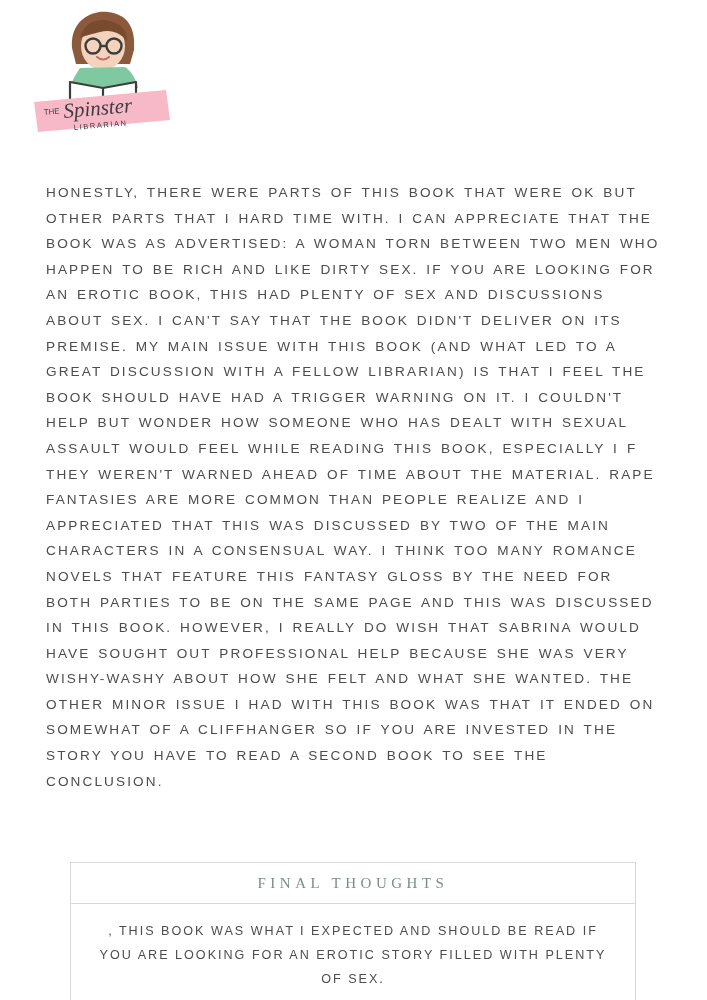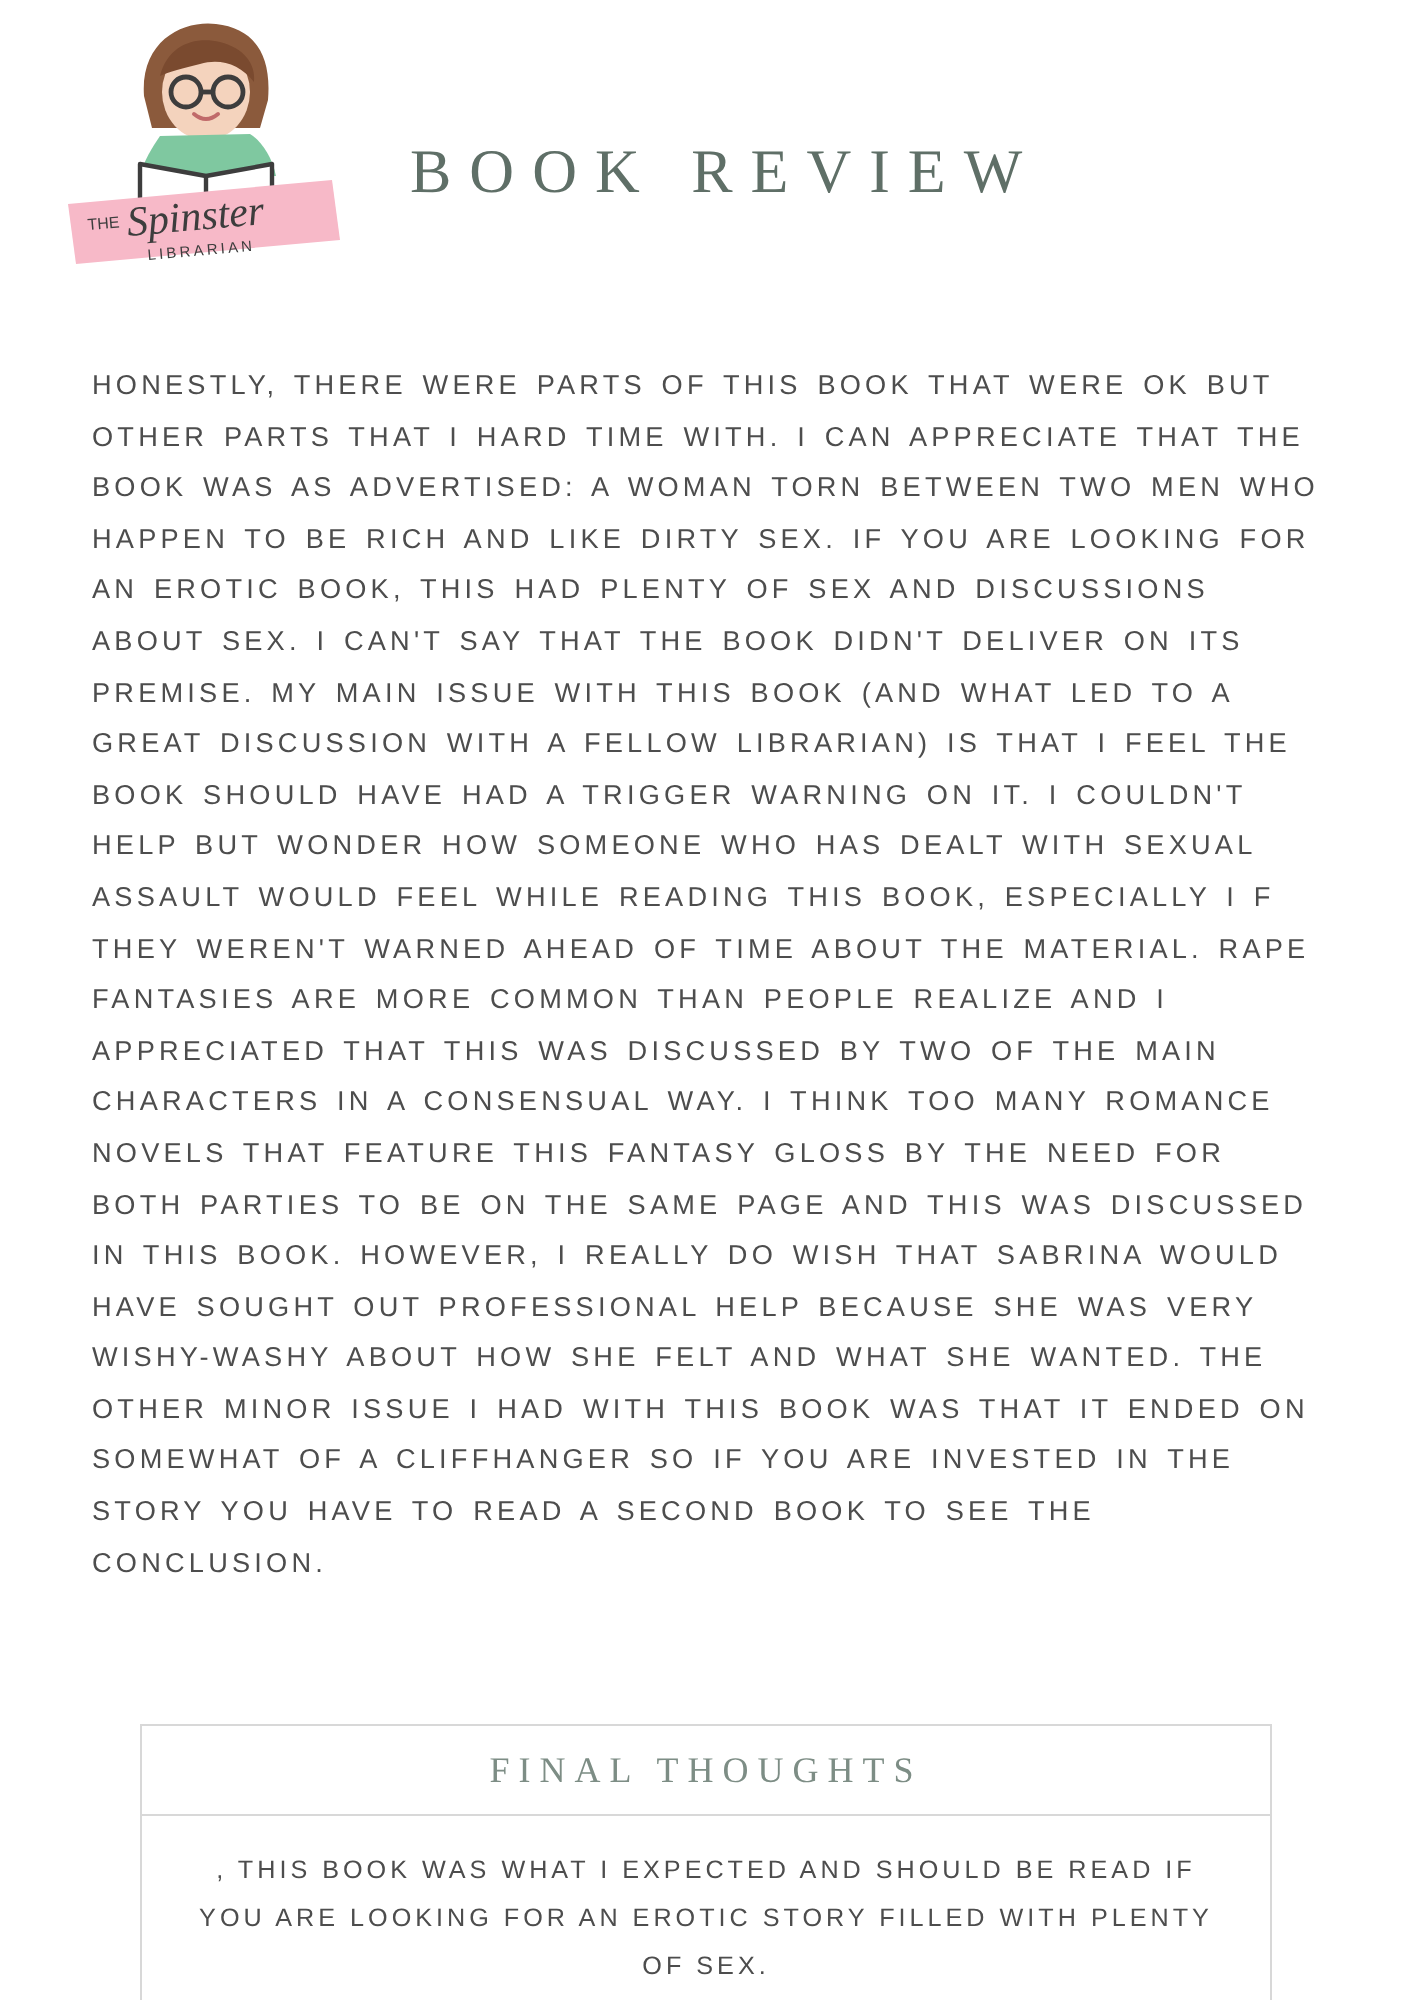--- a/index.html
+++ b/index.html
@@ -60,21 +60,21 @@
     position: absolute;
     left: 70px;
     top: 862px;
     width: 566px;
     border: 1px solid #d8d8d8;
     box-sizing: border-box;
   }
   .final-head {
     text-align: center;
     padding: 12px 0 11px 0;
-    font-size: 18px;
+    font-size: 15px;
     letter-spacing: 4.5px;
     color: #7d8d85;
     text-transform: uppercase;
     font-family: "Liberation Serif", serif;
     border-bottom: 1px solid #d8d8d8;
   }
   .final-text {
     text-align: center;
     padding: 15px 22px 18px 22px;
     font-size: 12.6px;
@@ -112,21 +112,20 @@
       <line x1="73" y1="80" x2="73" y2="98" stroke="#3d3d3d" stroke-width="2.2"></line>
 
       <path d="M4 94 L136 82 L140 112 L8 124 Z" fill="#f7b9c8"></path>
 
       <text x="14" y="107" font-family="Liberation Sans, sans-serif" font-size="8" fill="#3d3d3d" transform="rotate(-5 14 107)">THE</text>
       <text x="34" y="110" font-family="Liberation Serif, serif" font-size="21" font-style="italic" fill="#3d3d3d" transform="rotate(-5 34 110)">Spinster</text>
       <text x="44" y="122" font-family="Liberation Sans, sans-serif" font-size="7.5" letter-spacing="1.6" fill="#3d3d3d" transform="rotate(-5 44 122)">LIBRARIAN</text>
     </svg>
   </div>
 
-  <div class="page-title">BOOK REVIEW</div>
 </div>
 
 <div class="review-body">HONESTLY, THERE WERE PARTS OF THIS BOOK THAT WERE OK BUT OTHER PARTS THAT I HARD TIME WITH. I CAN APPRECIATE THAT THE BOOK WAS AS ADVERTISED: A WOMAN TORN BETWEEN TWO MEN WHO HAPPEN TO BE RICH AND LIKE DIRTY SEX. IF YOU ARE LOOKING FOR AN EROTIC BOOK, THIS HAD PLENTY OF SEX AND DISCUSSIONS ABOUT SEX. I CAN'T SAY THAT THE BOOK DIDN'T DELIVER ON ITS PREMISE. MY MAIN ISSUE WITH THIS BOOK (AND WHAT LED TO A GREAT DISCUSSION WITH A FELLOW LIBRARIAN) IS THAT I FEEL THE BOOK SHOULD HAVE HAD A TRIGGER WARNING ON IT. I COULDN'T HELP BUT WONDER HOW SOMEONE WHO HAS DEALT WITH SEXUAL ASSAULT WOULD FEEL WHILE READING THIS BOOK, ESPECIALLY I F THEY WEREN'T WARNED AHEAD OF TIME ABOUT THE MATERIAL. RAPE FANTASIES ARE MORE COMMON THAN PEOPLE REALIZE AND I APPRECIATED THAT THIS WAS DISCUSSED BY TWO OF THE MAIN CHARACTERS IN A CONSENSUAL WAY. I THINK TOO MANY ROMANCE NOVELS THAT FEATURE THIS FANTASY GLOSS BY THE NEED FOR BOTH PARTIES TO BE ON THE SAME PAGE AND THIS WAS DISCUSSED IN THIS BOOK. HOWEVER, I REALLY DO WISH THAT SABRINA WOULD HAVE SOUGHT OUT PROFESSIONAL HELP BECAUSE SHE WAS VERY WISHY-WASHY ABOUT HOW SHE FELT AND WHAT SHE WANTED.  THE OTHER MINOR ISSUE I HAD WITH THIS BOOK WAS THAT IT ENDED ON SOMEWHAT OF A CLIFFHANGER SO IF YOU ARE INVESTED IN THE STORY YOU HAVE TO READ A SECOND BOOK TO SEE THE CONCLUSION.</div>
 
 <div class="final-box">
   <div class="final-head">FINAL THOUGHTS</div>
   <div class="final-text">, THIS BOOK WAS WHAT I EXPECTED AND SHOULD BE READ IF YOU ARE LOOKING FOR AN EROTIC STORY FILLED WITH PLENTY OF SEX.</div>
 </div>
 
 </body></html>

